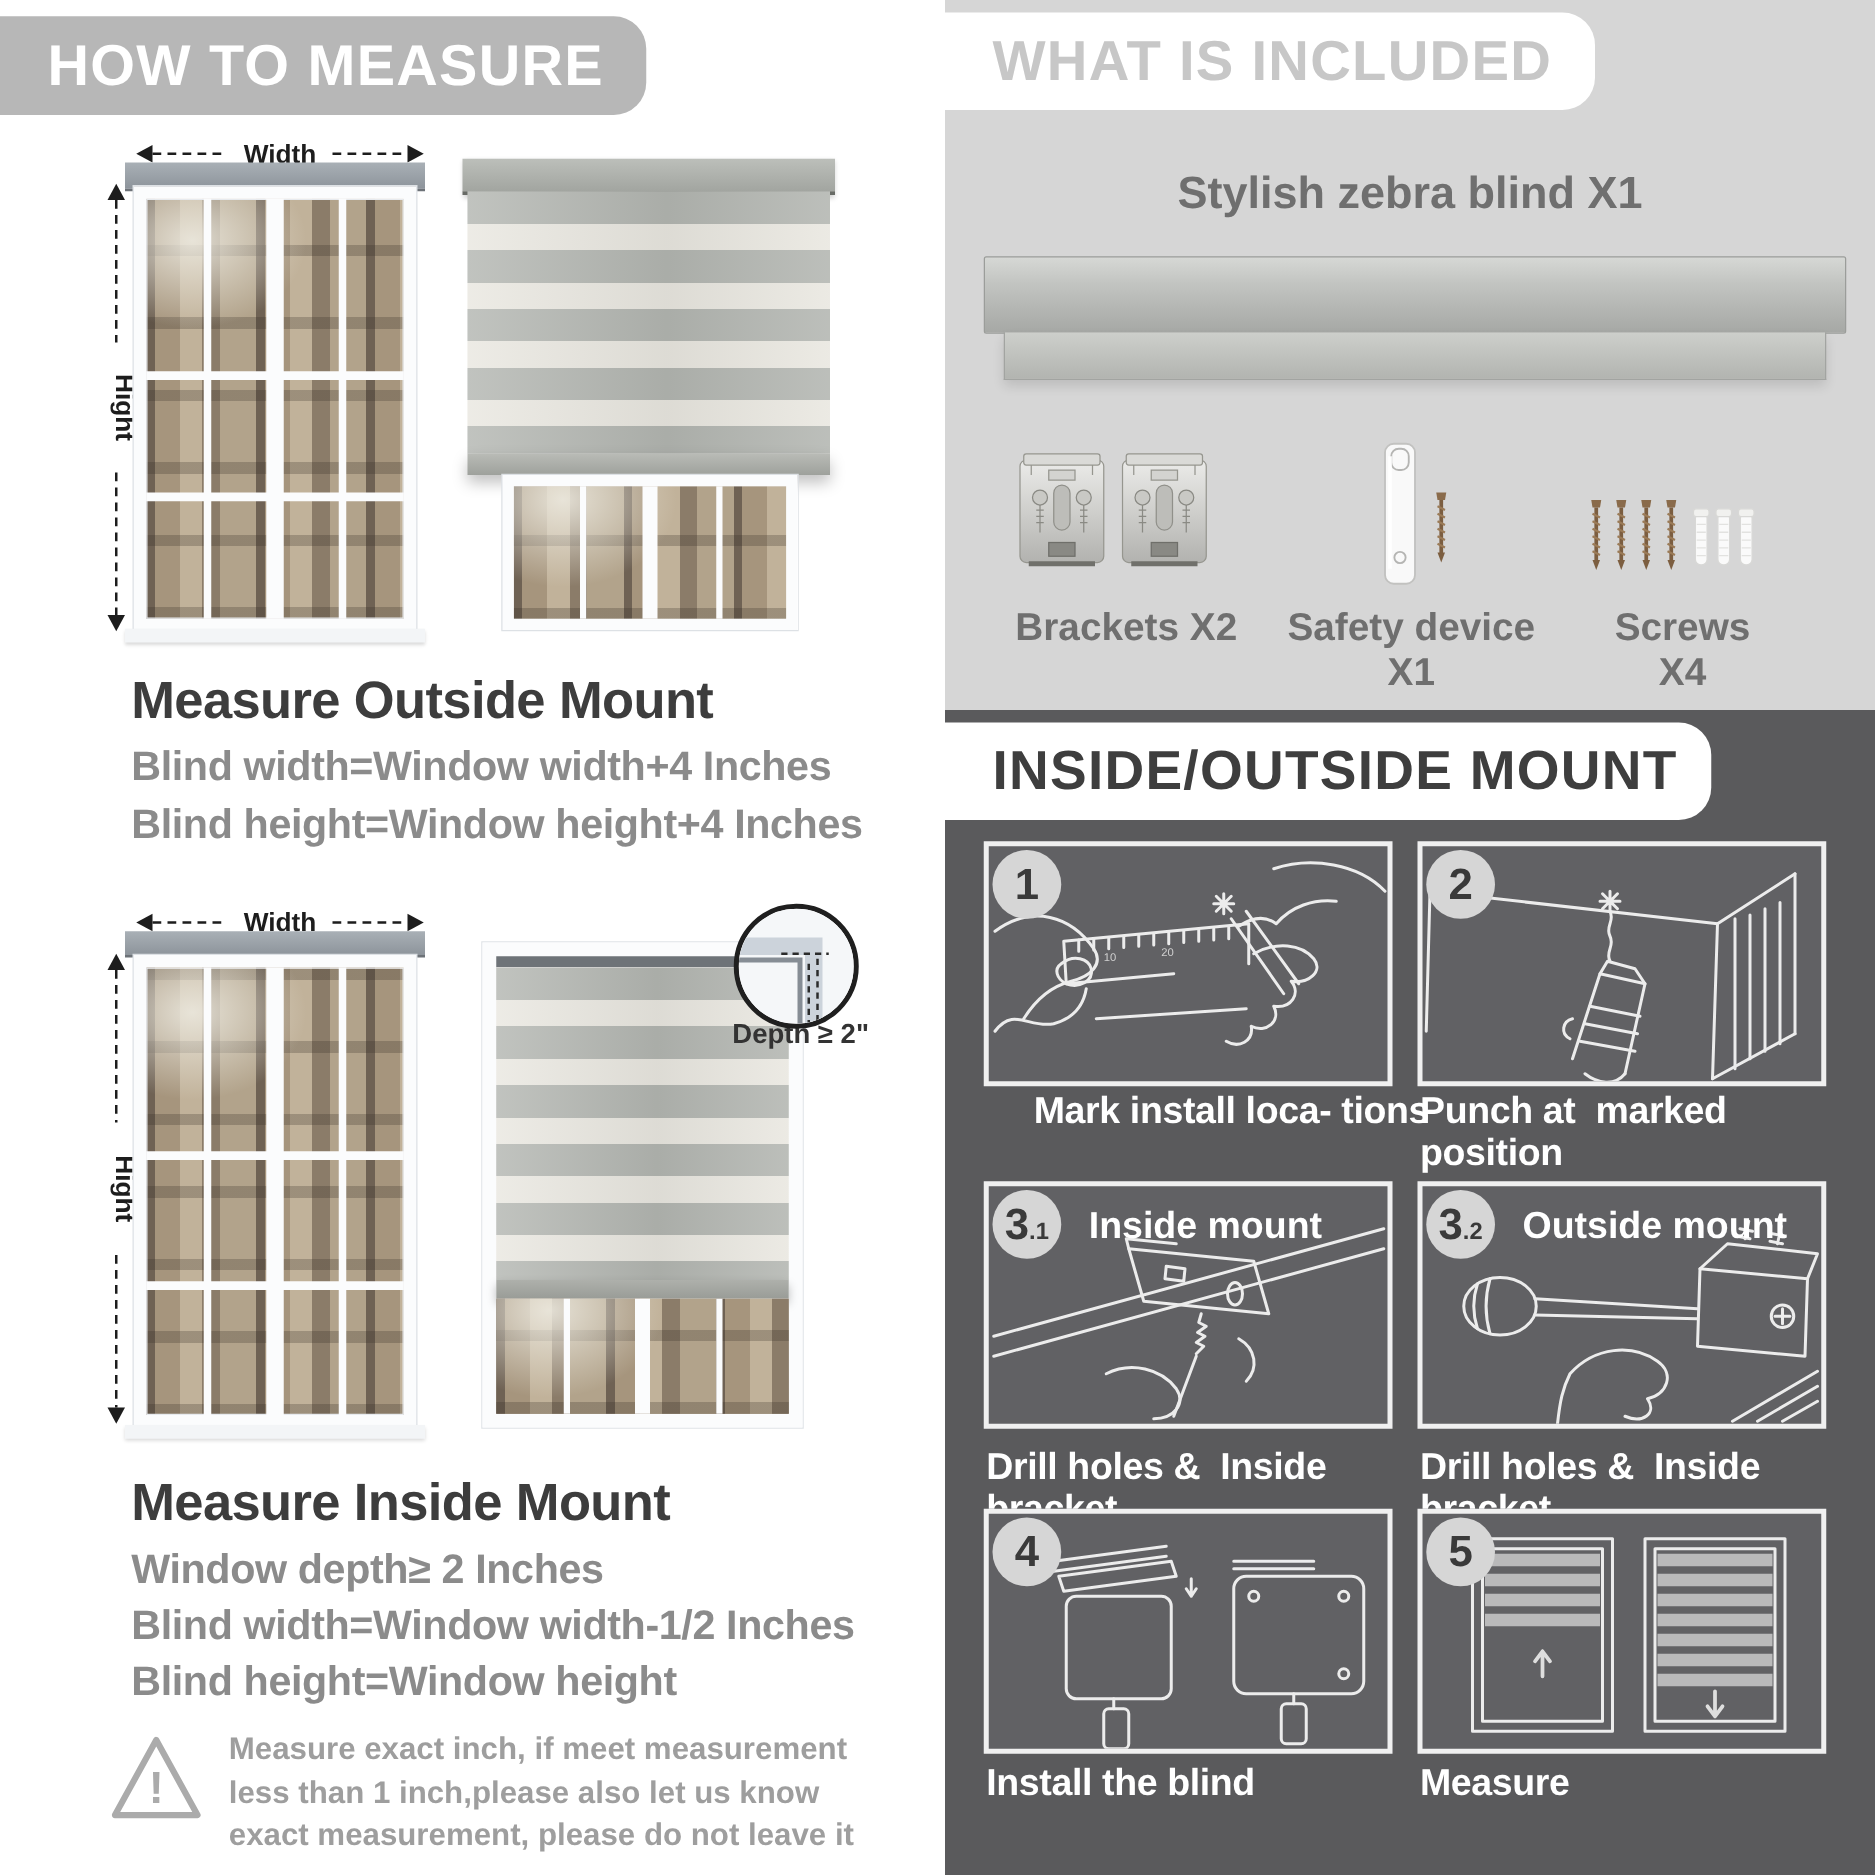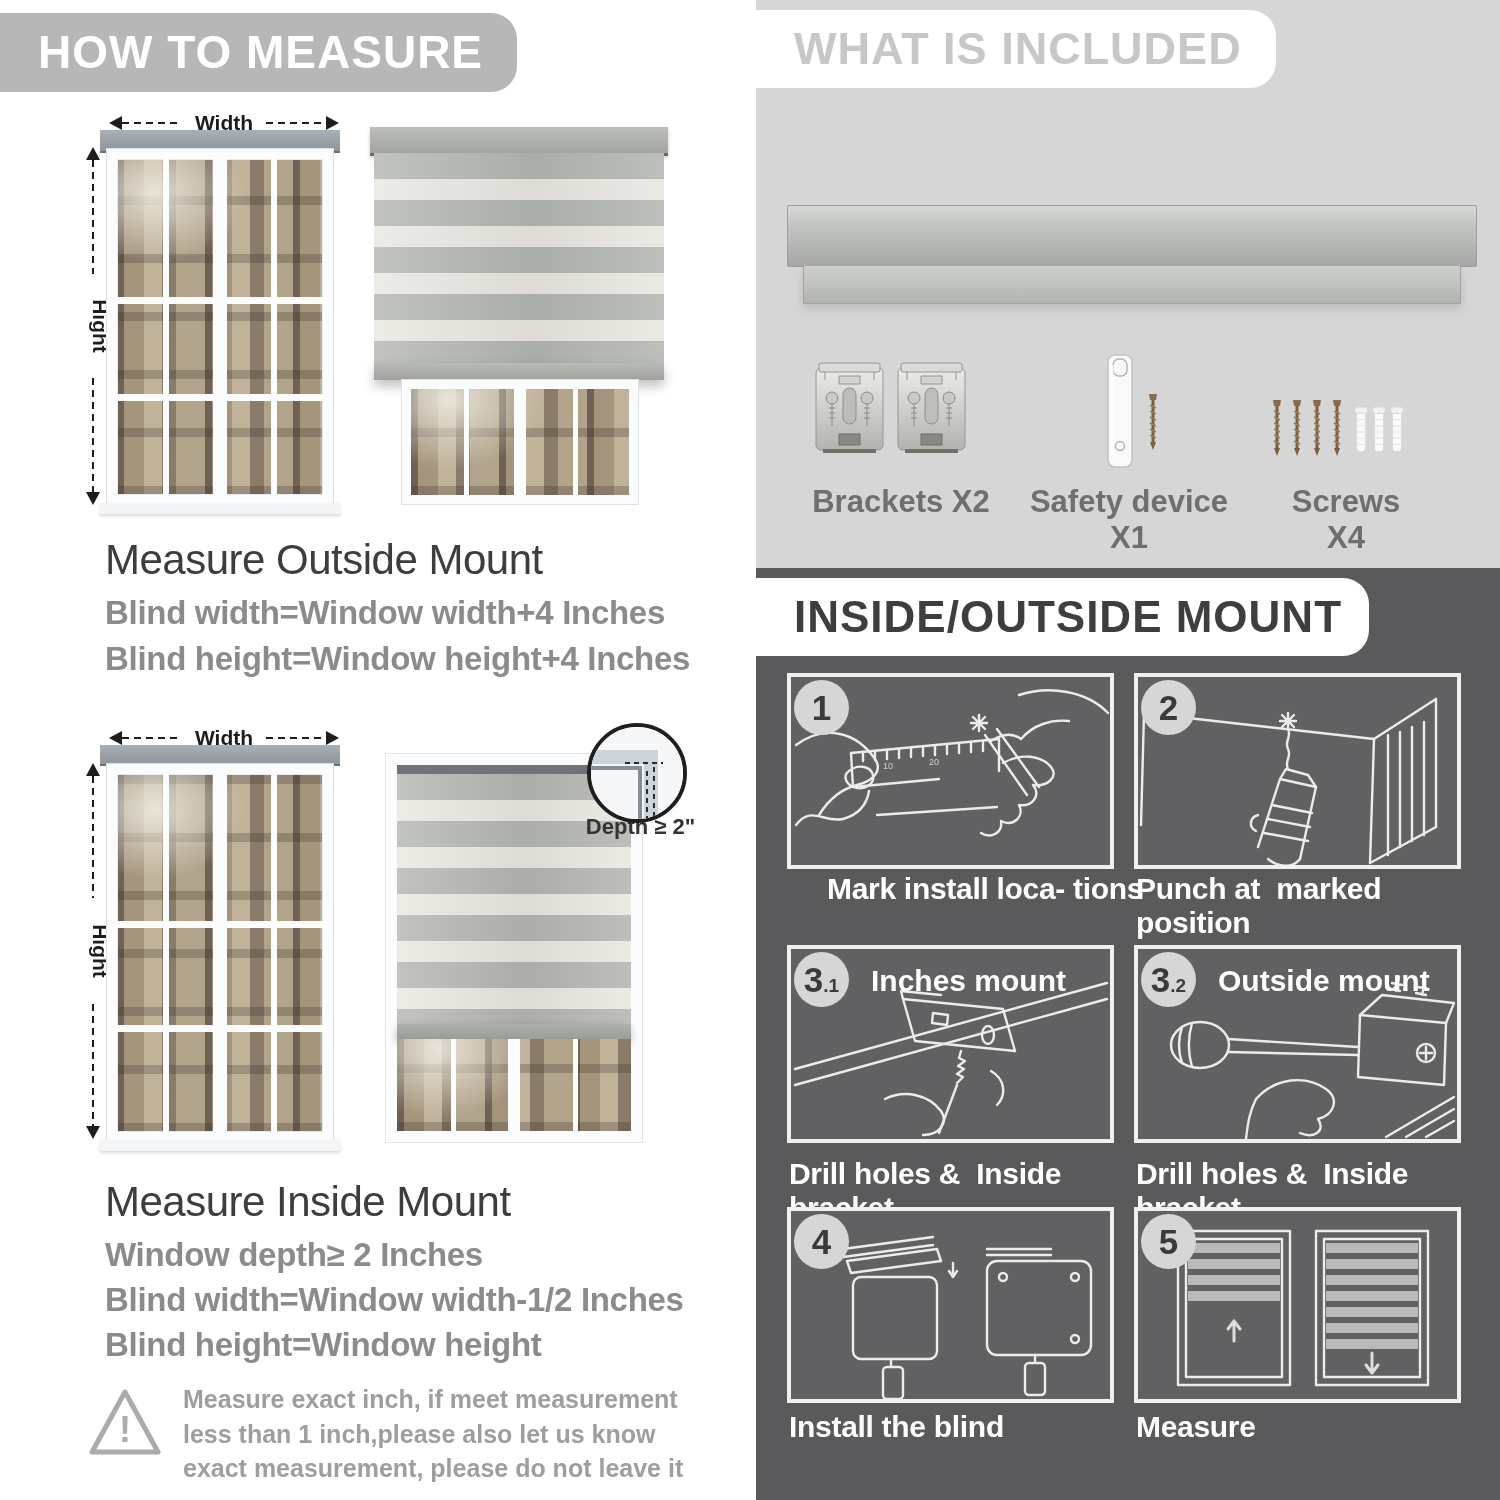--- a/index.html
+++ b/index.html
@@ -5,21 +5,21 @@
   html,body{margin:0;padding:0;background:#ffffff;}
   #canvas{position:relative;width:1500px;height:1500px;background:#ffffff;overflow:hidden;
           font-family:"Liberation Sans","DejaVu Sans",sans-serif;}
   .abs{position:absolute;}
   
   .hdr-left{background:#b7b7b7;border-radius:0 26px 26px 0;color:#ffffff;
             font-size:46px;font-weight:bold;letter-spacing:1px;line-height:79px;padding-left:38px;}
   .hdr-white{background:#ffffff;border-radius:0 26px 26px 0;font-size:45px;font-weight:bold;
              letter-spacing:1px;line-height:78px;padding-left:38px;}
   
-  .h-measure{font-size:42px;font-weight:normal;color:#3d3d3d;letter-spacing:-0.5px;}
+  .h-measure{font-size:42px;font-weight:bold;color:#3d3d3d;letter-spacing:-0.5px;}
   .p-measure{font-size:33px;font-weight:bold;color:#8b8b8b;letter-spacing:-0.3px;}
   .warn-text{font-size:25px;font-weight:bold;color:#9e9e9e;line-height:1.38;}
   
   .glass{background:
       radial-gradient(130px 100px at 18% 10%, rgba(236,233,223,.9), rgba(236,233,223,0) 70%),
       repeating-linear-gradient(0deg, rgba(52,44,36,.26) 0 9px, rgba(0,0,0,0) 9px 58px),
       repeating-linear-gradient(90deg,#6f6254 0 7px,#a6957d 7px 27px,#c1b29a 27px 45px,#8b7c69 45px 59px,#b2a38b 59px 88px),
       linear-gradient(180deg,#c9c2b4,#8f8270);}
   .frame{border:10px solid #fbfcfd;box-sizing:border-box;box-shadow:0 0 0 1px #dde1e5, inset 0 0 0 1px #e7eaee;}
   .mv{position:absolute;top:0;bottom:0;background:#fbfcfd;}
@@ -159,20 +159,21 @@
 
   <svg class="abs" style="left:88px;top:1386px;" width="74" height="74" viewBox="0 0 74 74">
     <polygon points="37,6 70,66 4,66" fill="none" stroke="#ababab" stroke-width="5" stroke-linejoin="round"></polygon>
     <text x="37" y="56" text-anchor="middle" font-size="36" font-weight="bold" fill="#ababab">!</text>
   </svg>
   <div class="abs warn-text" style="left:183px;top:1382px;width:505px;">Measure exact inch, if meet measurement less than 1 inch,please also let us know exact measurement, please do not leave it</div>
 
   <div class="abs" style="left:756px;top:0;width:744px;height:568px;background:#d6d6d6;"></div>
   <div class="abs hdr-white" style="left:756px;top:10px;width:482px;height:78px;color:#c7c7c7;">WHAT IS INCLUDED</div>
 
+  <div class="abs" style="left:782px;top:133px;width:692px;text-align:center;font-size:36px;font-weight:bold;color:#6f6f6f;">Stylish zebra blind X1</div>
 
   <div class="abs" style="left:787px;top:205px;width:688px;height:60px;background:linear-gradient(180deg,#d6d8d5,#c2c4c1 35%,#a6a8a5);border:1px solid #9b9d9a;border-radius:2px;"></div>
   <div class="abs" style="left:803px;top:266px;width:656px;height:37px;background:linear-gradient(180deg,#cdcfcb,#b2b4b0);border:1px solid #a2a4a1;border-top:none;box-shadow:0 5px 9px rgba(0,0,0,.12);"></div>
 
   <svg class="abs" style="left:815px;top:360px;" width="69" height="97" viewBox="0 0 69 97">
     <rect x="1" y="8" width="67" height="82" rx="5" fill="url(#met)" stroke="#96968f"></rect>
     <rect x="4" y="3" width="61" height="9" rx="2" fill="#dadad7" stroke="#96968f"></rect>
     <path d="M10,12 v8 M59,12 v8" stroke="#96968f" fill="none"></path>
     <g stroke="#8a8a84" fill="#c9c9c5">
       <circle cx="17" cy="38" r="6"></circle>
@@ -316,21 +317,21 @@
         <ellipse cx="197" cy="86" rx="6" ry="9"></ellipse>
         <path d="M170,102 l-2,7 l6,3 l-7,5 l6,3 l-7,5 l6,3 l-6,6"></path>
         <path d="M166,136 L148,184"></path>
         <path d="M94,150 C114,140 138,146 150,162 M150,162 C158,174 148,186 132,186 M200,122 C214,130 216,146 206,156"></path>
       </g>
     </svg>
     <div class="badge">
         <span class="n">3</span>
         <span class="s">.1</span>
       </div>
-    <div class="ptitle">Inches mount</div>
+    <div class="ptitle">Inside mount</div>
   </div>
   <div class="caption" style="left:789px;top:1157px;width:327px;">Drill holes &amp;  Inside bracket</div>
 
   <div class="panel" style="left:1134px;top:945px;width:327px;height:198px;">
     <svg width="319" height="190" viewBox="0 0 319 190">
       <g stroke="#ececec" stroke-width="2.4" fill="none" stroke-linecap="round" stroke-linejoin="round">
         <path d="M222,66 L308,74 L306,136 L220,128 Z"></path>
         <path d="M222,66 L244,46 L316,54 L308,74"></path>
         <path d="M258,42 l3,-14 M254,34 l10,2 M252,40 l10,2 M284,46 l3,-14 M280,38 l10,2 M278,44 l10,2"></path>
         <circle cx="288" cy="104" r="9"></circle>

